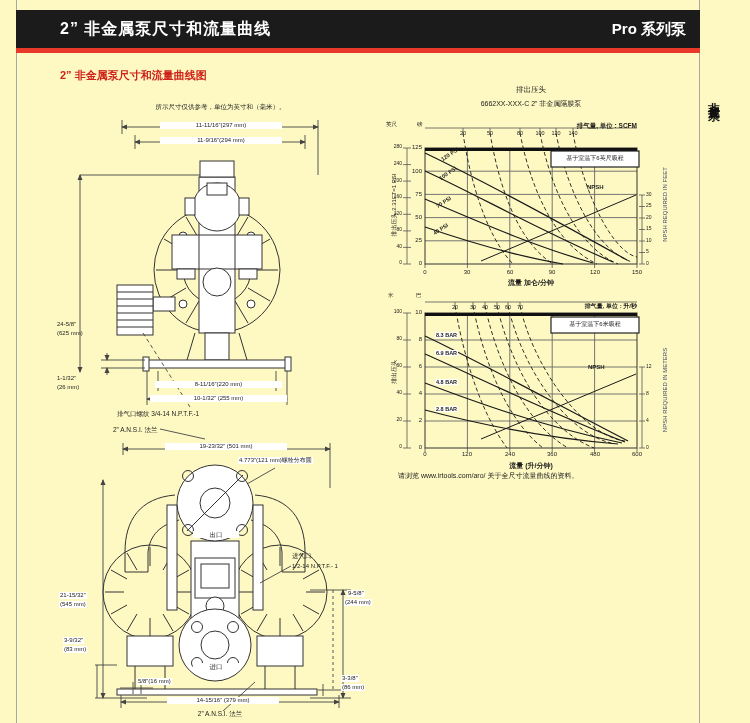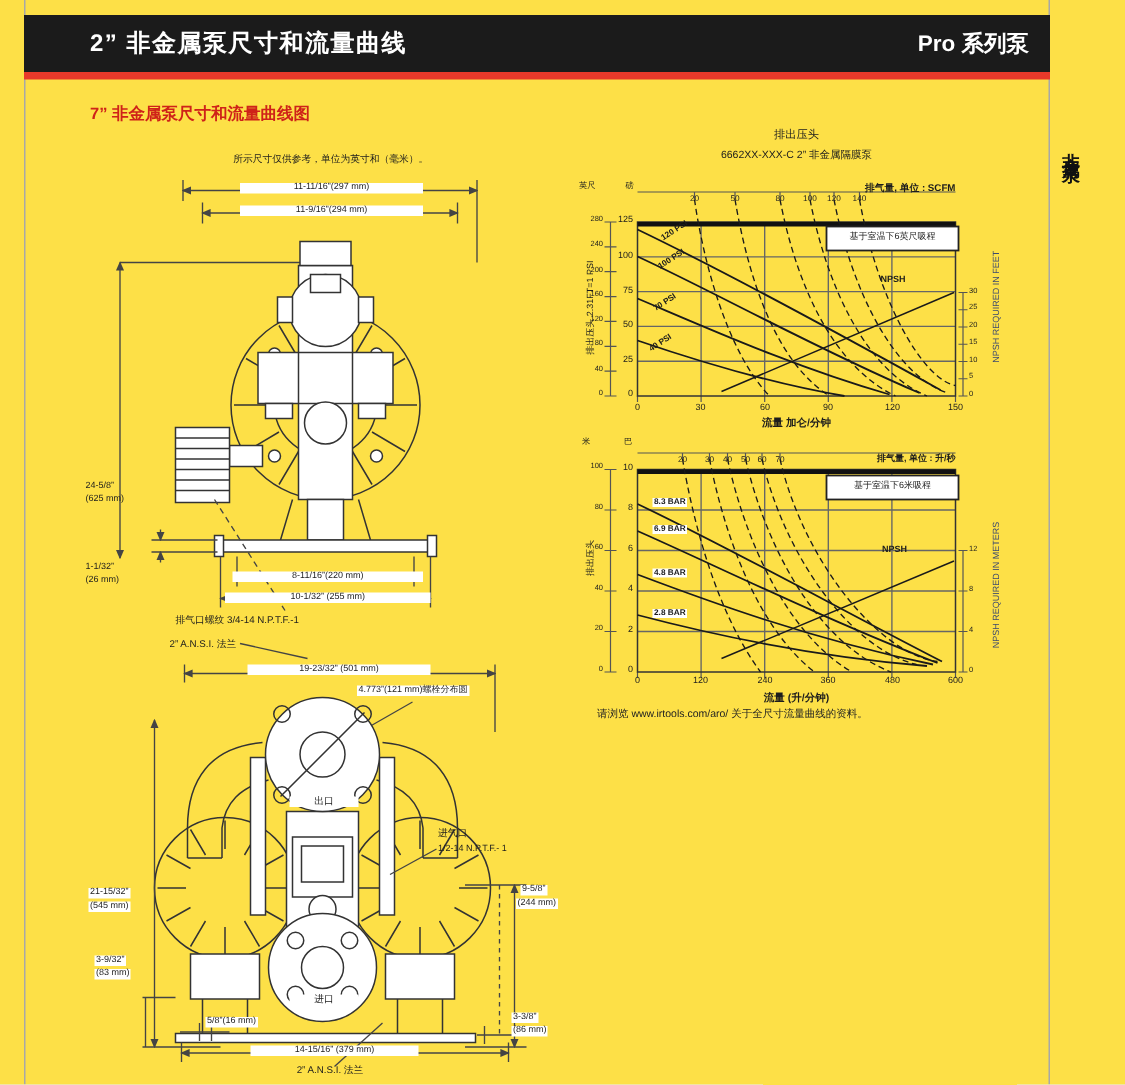--- a/index.html
+++ b/index.html
@@ -1,16 +1,16 @@
 <!DOCTYPE html>
 <html><head>
 <meta charset="utf-8">
 <style>
   html,body{margin:0;padding:0;background:#e9e9e9}
-  .page{position:relative;width:750px;height:723px;background:#fde047;font-family:"Liberation Sans",sans-serif;color:#1c1c1c;overflow:hidden}
+  .page{position:relative;width:750px;height:723px;background:#fef9c3;font-family:"Liberation Sans",sans-serif;color:#1c1c1c;overflow:hidden}
   .edge{position:absolute;top:0;bottom:0;width:1px;background:#a8a8a8}
   .hdr{position:absolute;left:16px;top:10px;width:684px;height:38px;background:#1b1b1b;color:#fff;
        display:flex;align-items:center;justify-content:space-between;padding:0 14px 0 44px;box-sizing:border-box}
   .hdr .t1{font-size:16px;font-weight:bold;letter-spacing:1px}
   .hdr .t2{font-size:15px;font-weight:bold}
   .redbar{position:absolute;left:16px;top:48px;width:684px;height:5px;background:#e8392a}
   .sidetab{position:absolute;left:705px;top:92px;writing-mode:vertical-rl;font-weight:bold;font-size:12px;letter-spacing:3px;color:#111}
   .sechead{position:absolute;left:60px;top:68px;color:#cf2219;font-weight:bold;font-size:11px}
   .chart,.draw{position:absolute}
   svg{position:absolute;left:0;top:0;display:block}
@@ -29,21 +29,21 @@
 <div class="page">
   <div class="edge" style="left:16px"></div>
   <div class="edge" style="left:699px"></div>
 
   <div class="hdr">
     <span class="t1">2” 非金属泵尺寸和流量曲线</span>
     <span class="t2">Pro 系列泵</span>
   </div>
   <div class="redbar"></div>
   <div class="sidetab">非金属泵</div>
-  <div class="sechead">7” 非金属泵尺寸和流量曲线图</div>
+  <div class="sechead">2” 非金属泵尺寸和流量曲线图</div>
 
   <div class="draw" style="left:55px;top:95px;width:330px;height:345px">
     <svg width="330" height="345" viewBox="0 0 330 345">
       <defs>
         <marker id="ar1" markerWidth="7" markerHeight="6" refX="6" refY="3" orient="auto-start-reverse">
           <path d="M0,0L7,3L0,6Z" fill="#444"></path>
         </marker>
       </defs>
       <g stroke="#444" stroke-width="0.9" fill="none">
 

